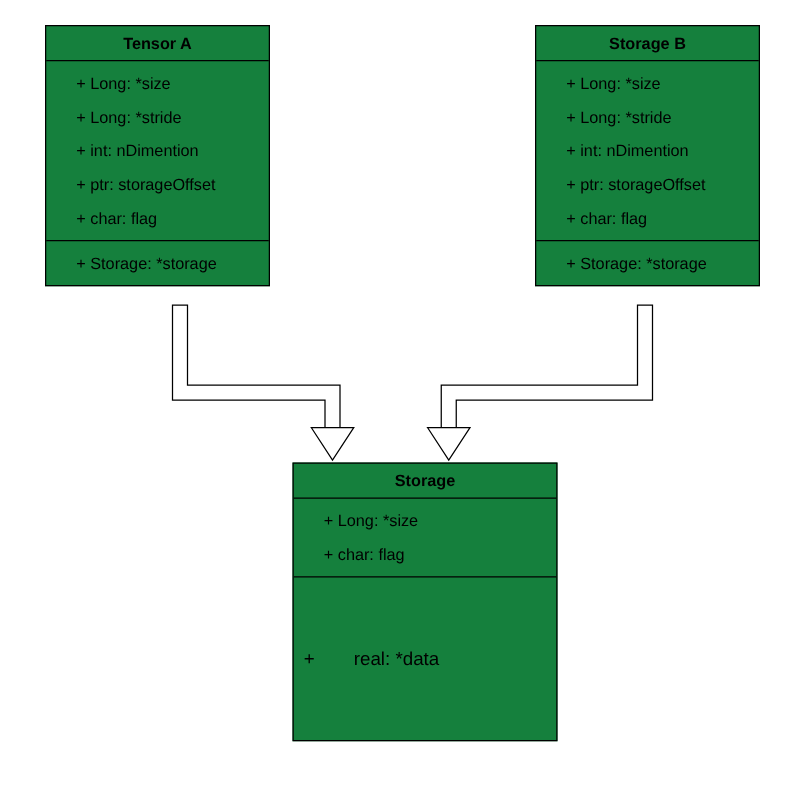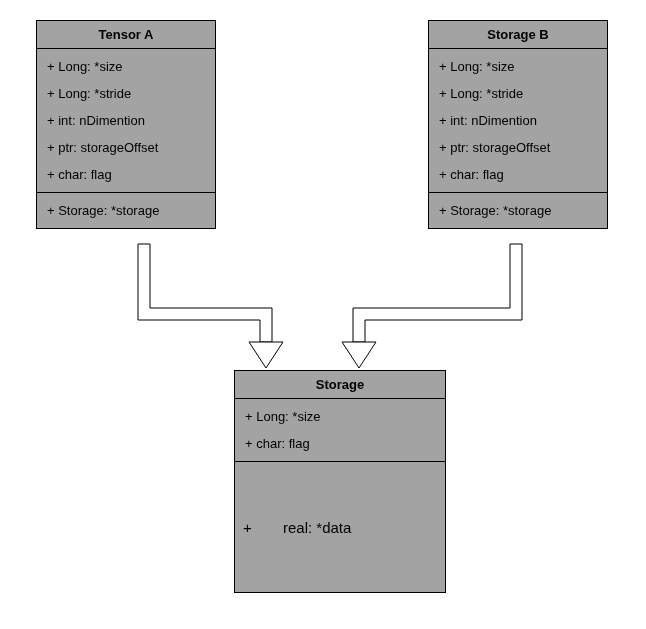--- a/index.html
+++ b/index.html
@@ -10,40 +10,41 @@
     color: #000;
   }
   .canvas {
     position: relative;
     width: 646px;
     height: 629px;
   }
   .uml-box {
     position: absolute;
     border: 1px solid #000;
-    background: #a3a3a3;
+    background: #15803d;
     box-sizing: border-box;
   }
   .uml-title {
     border-bottom: 1px solid #000;
     text-align: center;
     font-weight: bold;
     padding: 6px 4px;
   }
   .uml-section {
     border-bottom: 1px solid #000;
     padding: 4px 8px;
     box-sizing: border-box;
   }
   .uml-section:last-child {
     border-bottom: none;
   }
   .uml-row {
     padding: 6px 2px;
     white-space: nowrap;
+    margin-left: 14px;
   }
   .uml-data-row {
     display: flex;
     align-items: center;
     font-size: 15px;
     height: 100%;
   }
   .uml-data-row .plus { width: 18px; }
   .uml-data-row .gap  { width: 22px; }
   svg.arrows {

